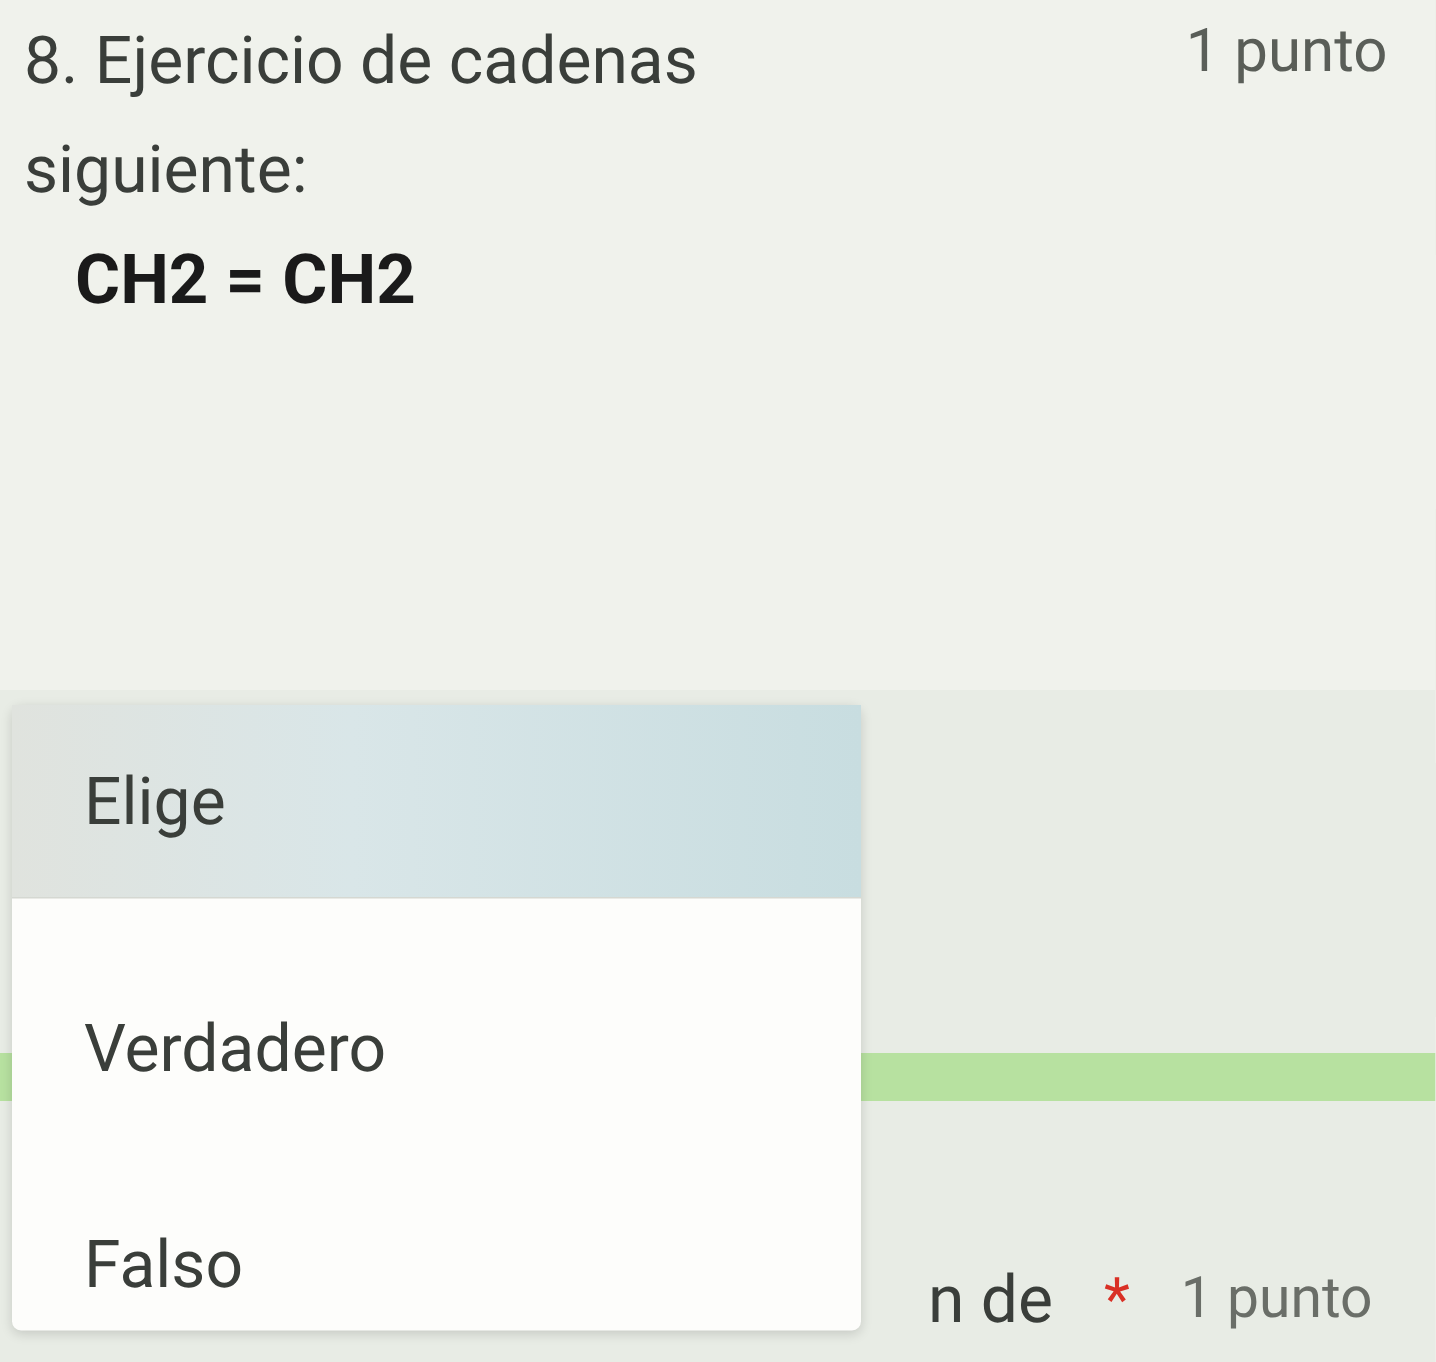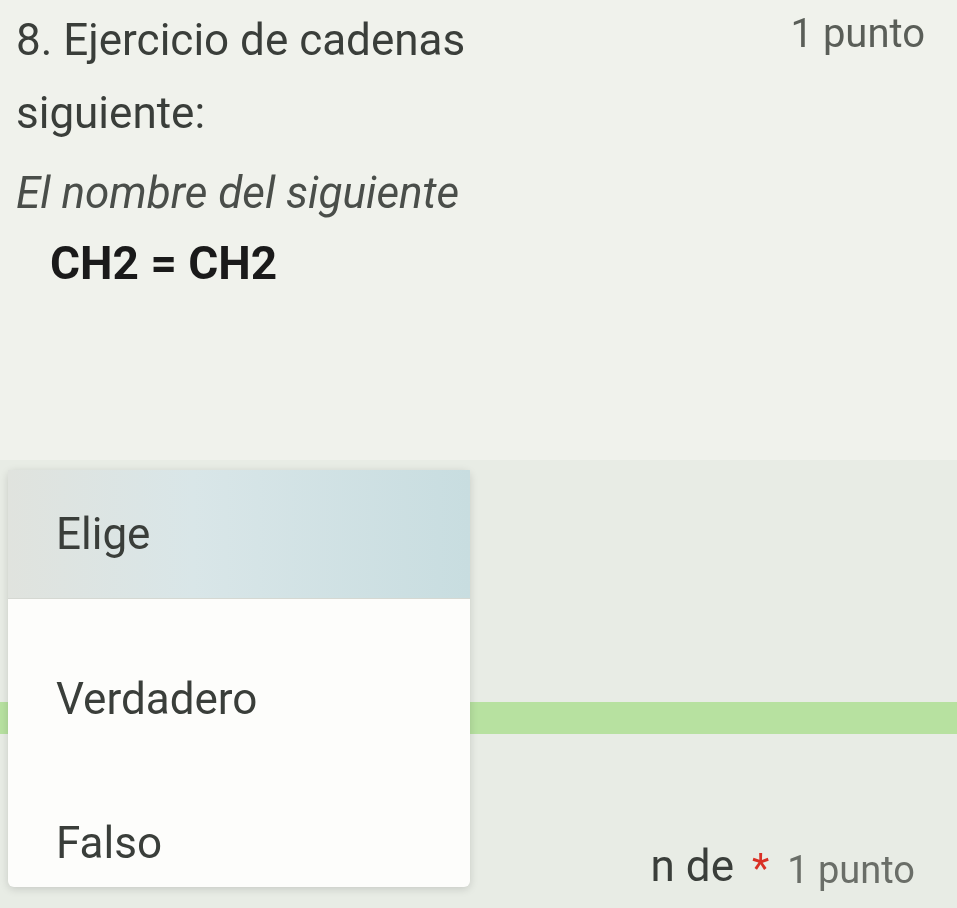--- a/index.html
+++ b/index.html
@@ -59,21 +59,21 @@
       font-size: 46px;
       color: #1a1a1a;
       font-weight: 700;
       margin-left: 34px;
       margin-top: 10px;
     }
     .dropdown-panel {
       position: absolute;
       left: 8px;
       top: 470px;
-      width: 462px;
+      width: 566px;
       background: #fdfdfb;
       border-radius: 6px;
       box-shadow: 0 2px 8px rgba(0,0,0,0.15);
       z-index: 10;
     }
     .dropdown-option {
       padding: 38px 48px;
       font-size: 44px;
       color: #3a3e3a;
       font-weight: 400;
@@ -99,22 +99,22 @@
       top: 702px;
       height: 32px;
       background: #b7e1a0;
       z-index: 1;
     }
     .next-question-partial {
       position: absolute;
       right: 42px;
       top: 840px;
       display: flex;
-      align-items: flex-end;
-      gap: 12px;
+      align-items: center;
+      gap: 28px;
       z-index: 5;
     }
     .next-q-text {
       font-size: 44px;
       color: #3a3e3a;
     }
     .required-star {
       font-size: 40px;
       color: #d93025;
       margin: 0 6px;
@@ -126,21 +126,20 @@
   </style>
 </head>
 <body>
 
 <div class="question-card">
   <div class="question-header">
     <div class="question-title">8. Ejercicio de cadenas</div>
     <div class="points-label">1 punto</div>
   </div>
   <div class="question-subtitle">siguiente:</div>
-  <div class="question-statement">El nombre del siguiente</div>
   <div class="formula">CH2 = CH2</div>
 </div>
 
 <div class="green-band"></div>
 
 <div class="dropdown-panel">
   <div class="dropdown-option selected">Elige</div>
   <div class="dropdown-option middle">Verdadero</div>
   <div class="dropdown-option last">Falso</div>
 </div>

